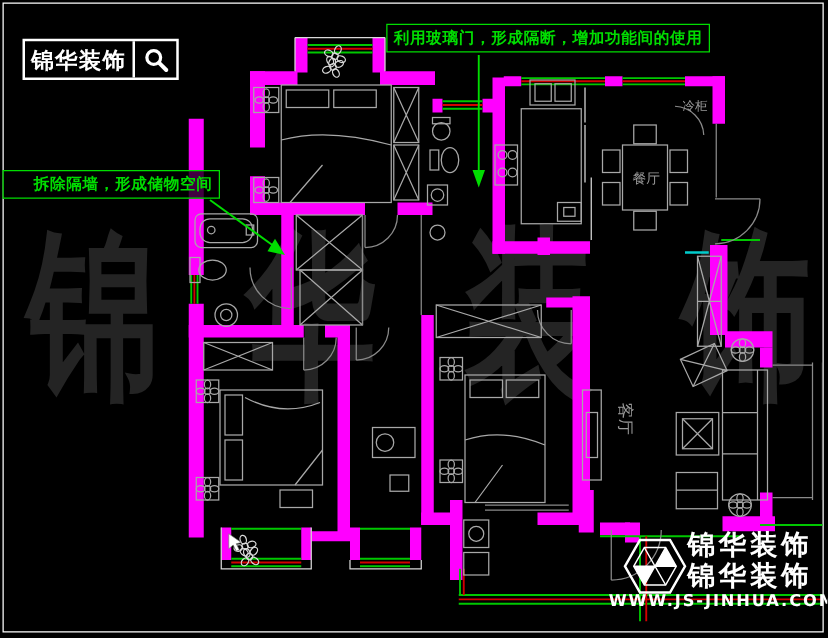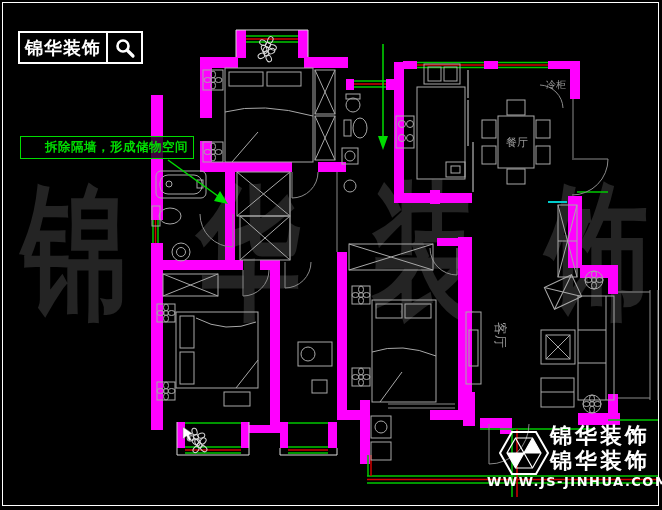--- a/index.html
+++ b/index.html
@@ -27,21 +27,21 @@
   .searchbox{position:absolute;left:18px;top:31px;width:121px;height:29px;border:2px solid #fff;
              display:flex;align-items:stretch;z-index:3;background:#000;}
   .searchbox .brand{flex:1;display:flex;align-items:center;justify-content:center;color:#fff;
                     font-size:18px;font-weight:bold;letter-spacing:1px;white-space:nowrap;}
   .searchbox .mag{width:33px;border-left:2px solid #fff;display:flex;align-items:center;justify-content:center;}
   
   .callout{position:absolute;border:1px solid var(--annotation_green,#00dd00);
            color:var(--annotation_green,#00dd00);font-size:12.5px;font-weight:bold;letter-spacing:0.5px;
            padding:2px 5px;background:rgba(0,0,0,.75);z-index:4;white-space:nowrap;}
   #callout-glass{left:309px;top:19px;}
-  #callout-storage{left:20px;top:136px;padding-left:24px;}
+  #callout-storage{left:2px;top:136px;padding-left:24px;}
   
   .logo{position:absolute;left:0;top:0;width:662px;height:510px;z-index:4;pointer-events:none;}
   .logo .l1{position:absolute;left:550px;top:421px;color:#fff;font-size:22px;font-weight:bold;letter-spacing:3px;white-space:nowrap;}
   .logo .l2{position:absolute;left:550px;top:446px;color:#fff;font-size:22px;font-weight:bold;letter-spacing:3px;white-space:nowrap;}
   .logo .web{position:absolute;left:487px;top:474px;color:#fff;font-size:13px;font-weight:bold;letter-spacing:1.5px;white-space:nowrap;}
   .logo svg{position:absolute;left:496px;top:425px;}
 </style>
 </head>
 <body>
 
@@ -330,20 +330,21 @@
   <div class="searchbox">
     <div class="brand">锦华装饰</div>
     <div class="mag">
       <svg width="22" height="22" viewBox="0 0 22 22">
         <circle cx="9" cy="9" r="5.5" fill="none" stroke="#fff" stroke-width="2.6"></circle>
         <line x1="13.5" y1="13.5" x2="19" y2="19" stroke="#fff" stroke-width="3.2" stroke-linecap="round"></line>
       </svg>
     </div>
   </div>
 
+  <div class="callout" id="callout-glass">利用玻璃门，形成隔断，增加功能间的使用</div>
   <div class="callout" id="callout-storage">拆除隔墙，形成储物空间</div>
 
   <div class="logo">
     <svg width="56" height="56" viewBox="0 0 56 56">
       <polygon points="52,28 40,7 16,7 4,28 16,49 40,49" fill="none" stroke="#fff" stroke-width="2"></polygon>
       <polygon points="45,28 36.5,13 19.5,13 11,28 19.5,43 36.5,43" fill="none" stroke="#fff" stroke-width="1.2"></polygon>
       <path d="M28,28 L45,28 M28,28 L19.5,13 M28,28 L19.5,43 M28,28 L11,28 M28,28 L36.5,13 M28,28 L36.5,43" stroke="#fff" stroke-width="1.2"></path>
       <polygon points="28,28 36.5,13 45,28" fill="#fff"></polygon>
       <polygon points="28,28 19.5,43 11,28" fill="#fff"></polygon>
     </svg>

